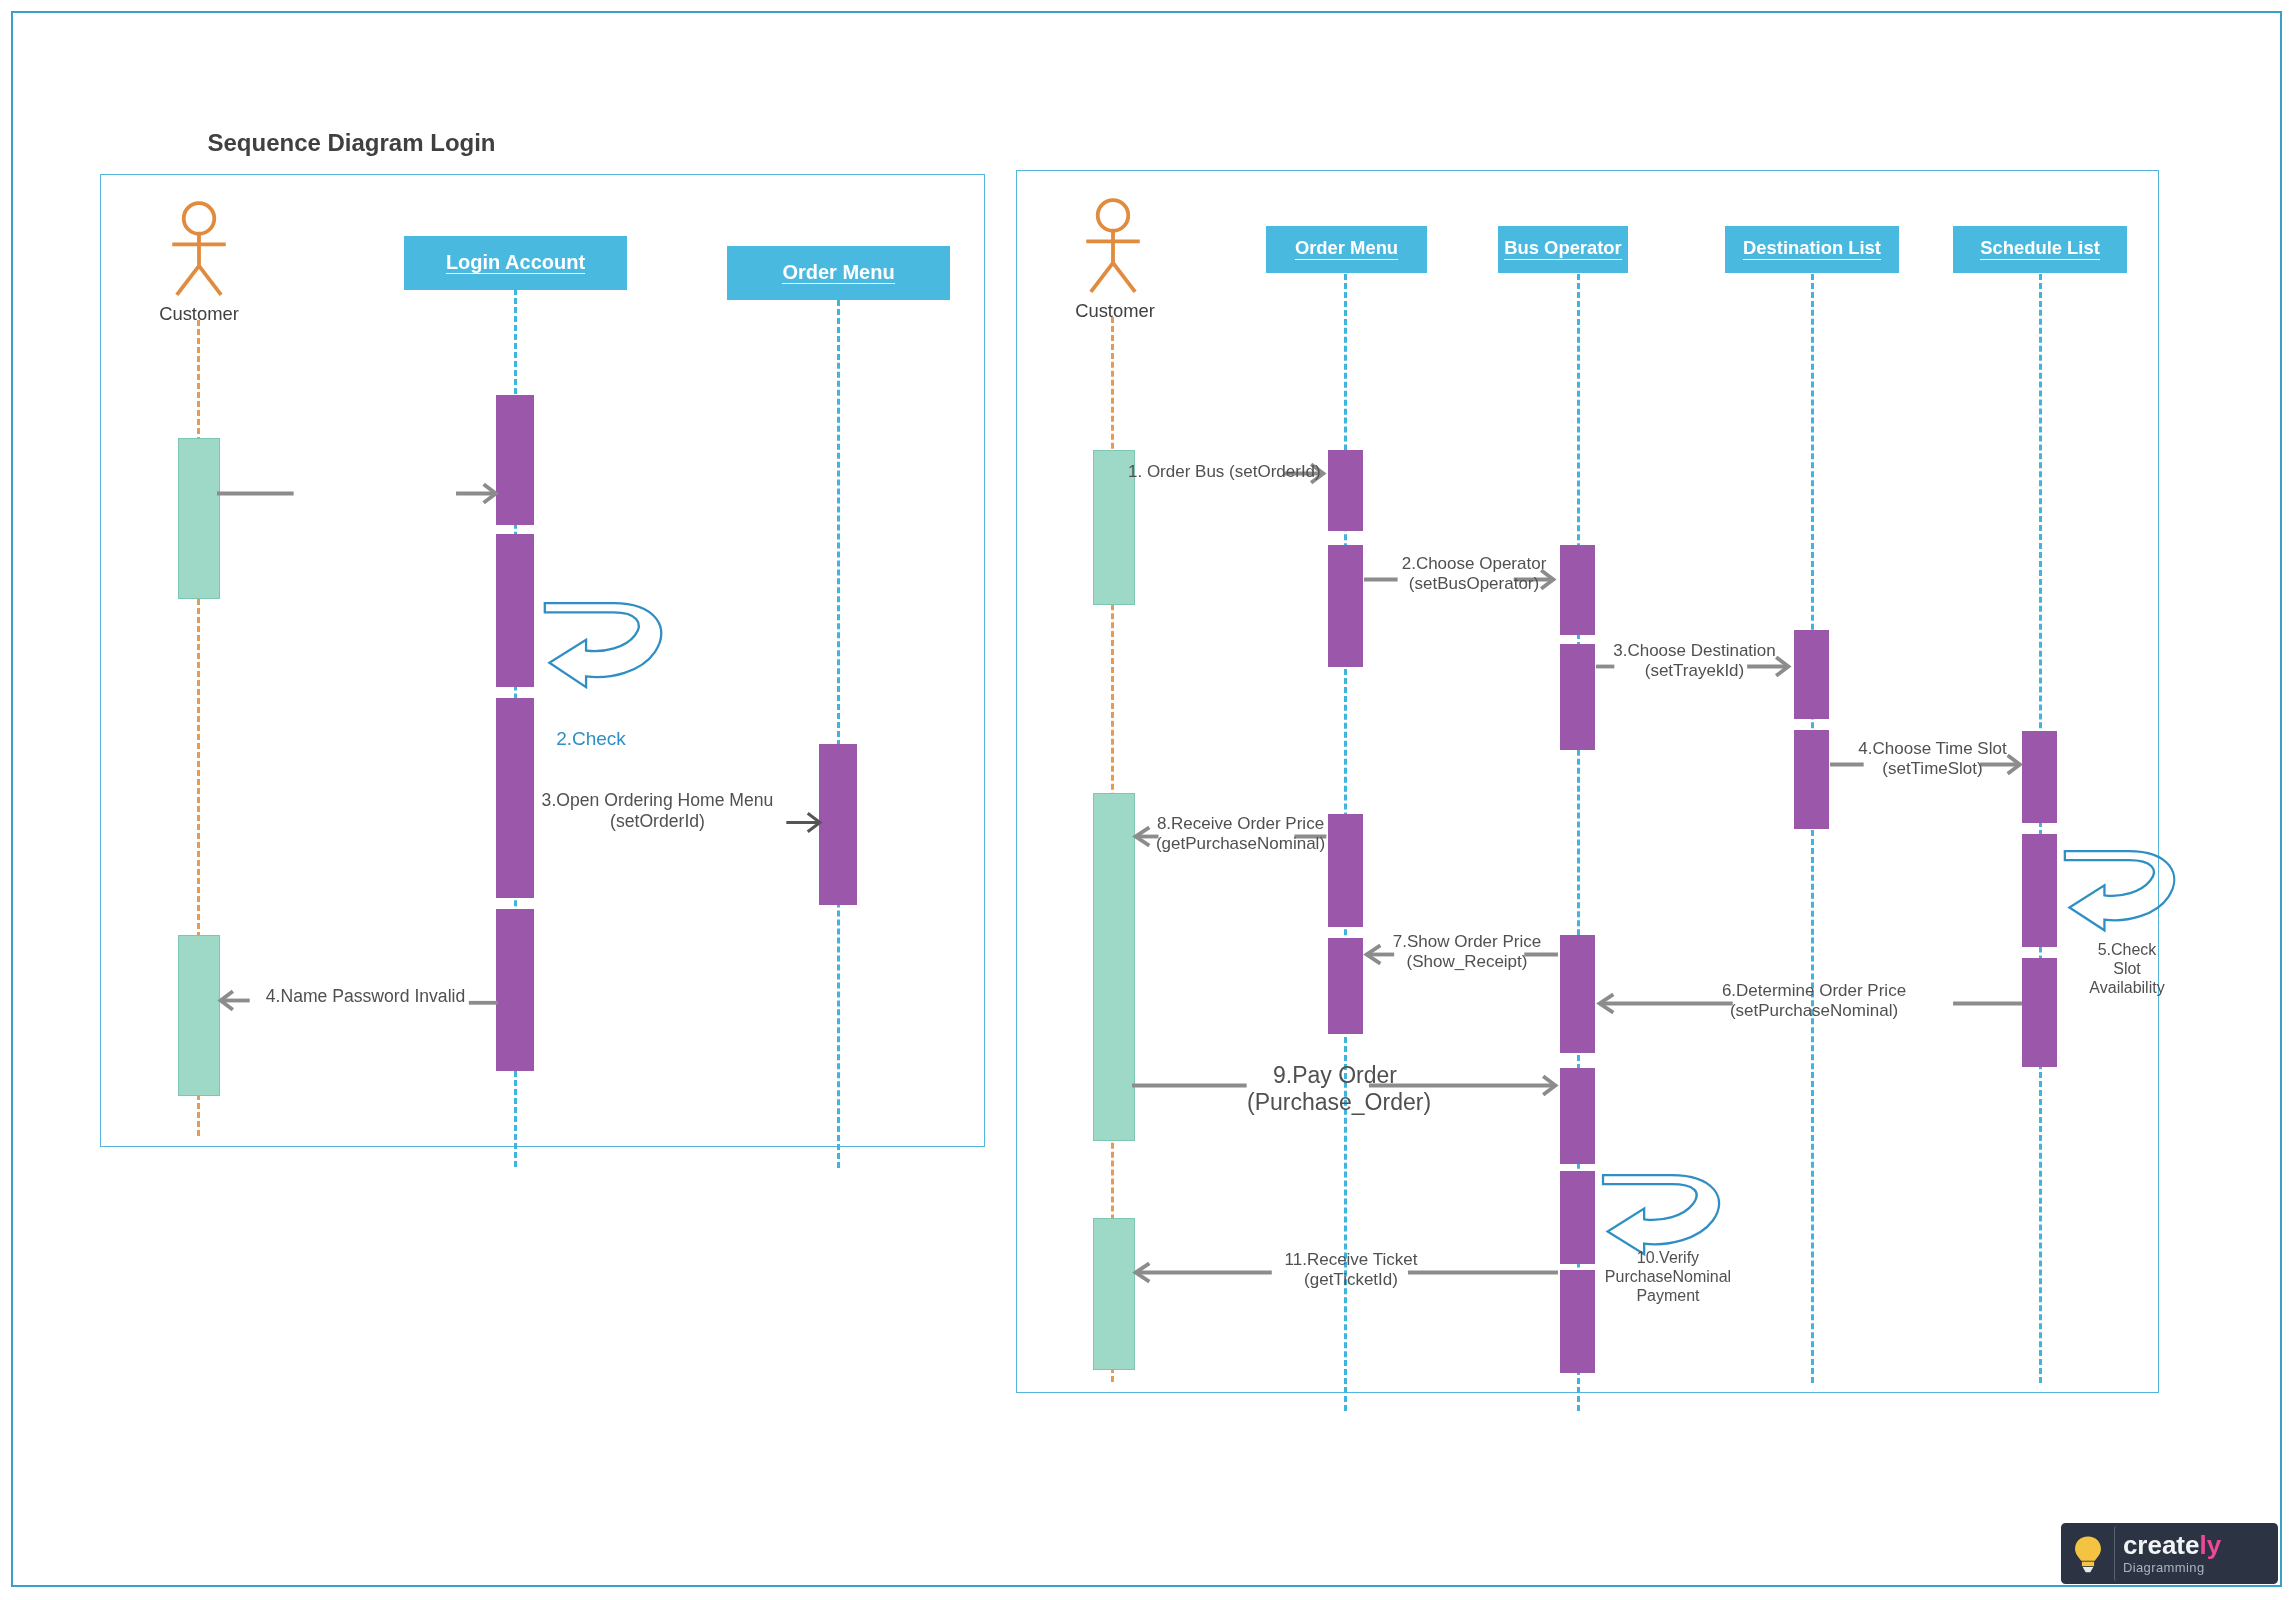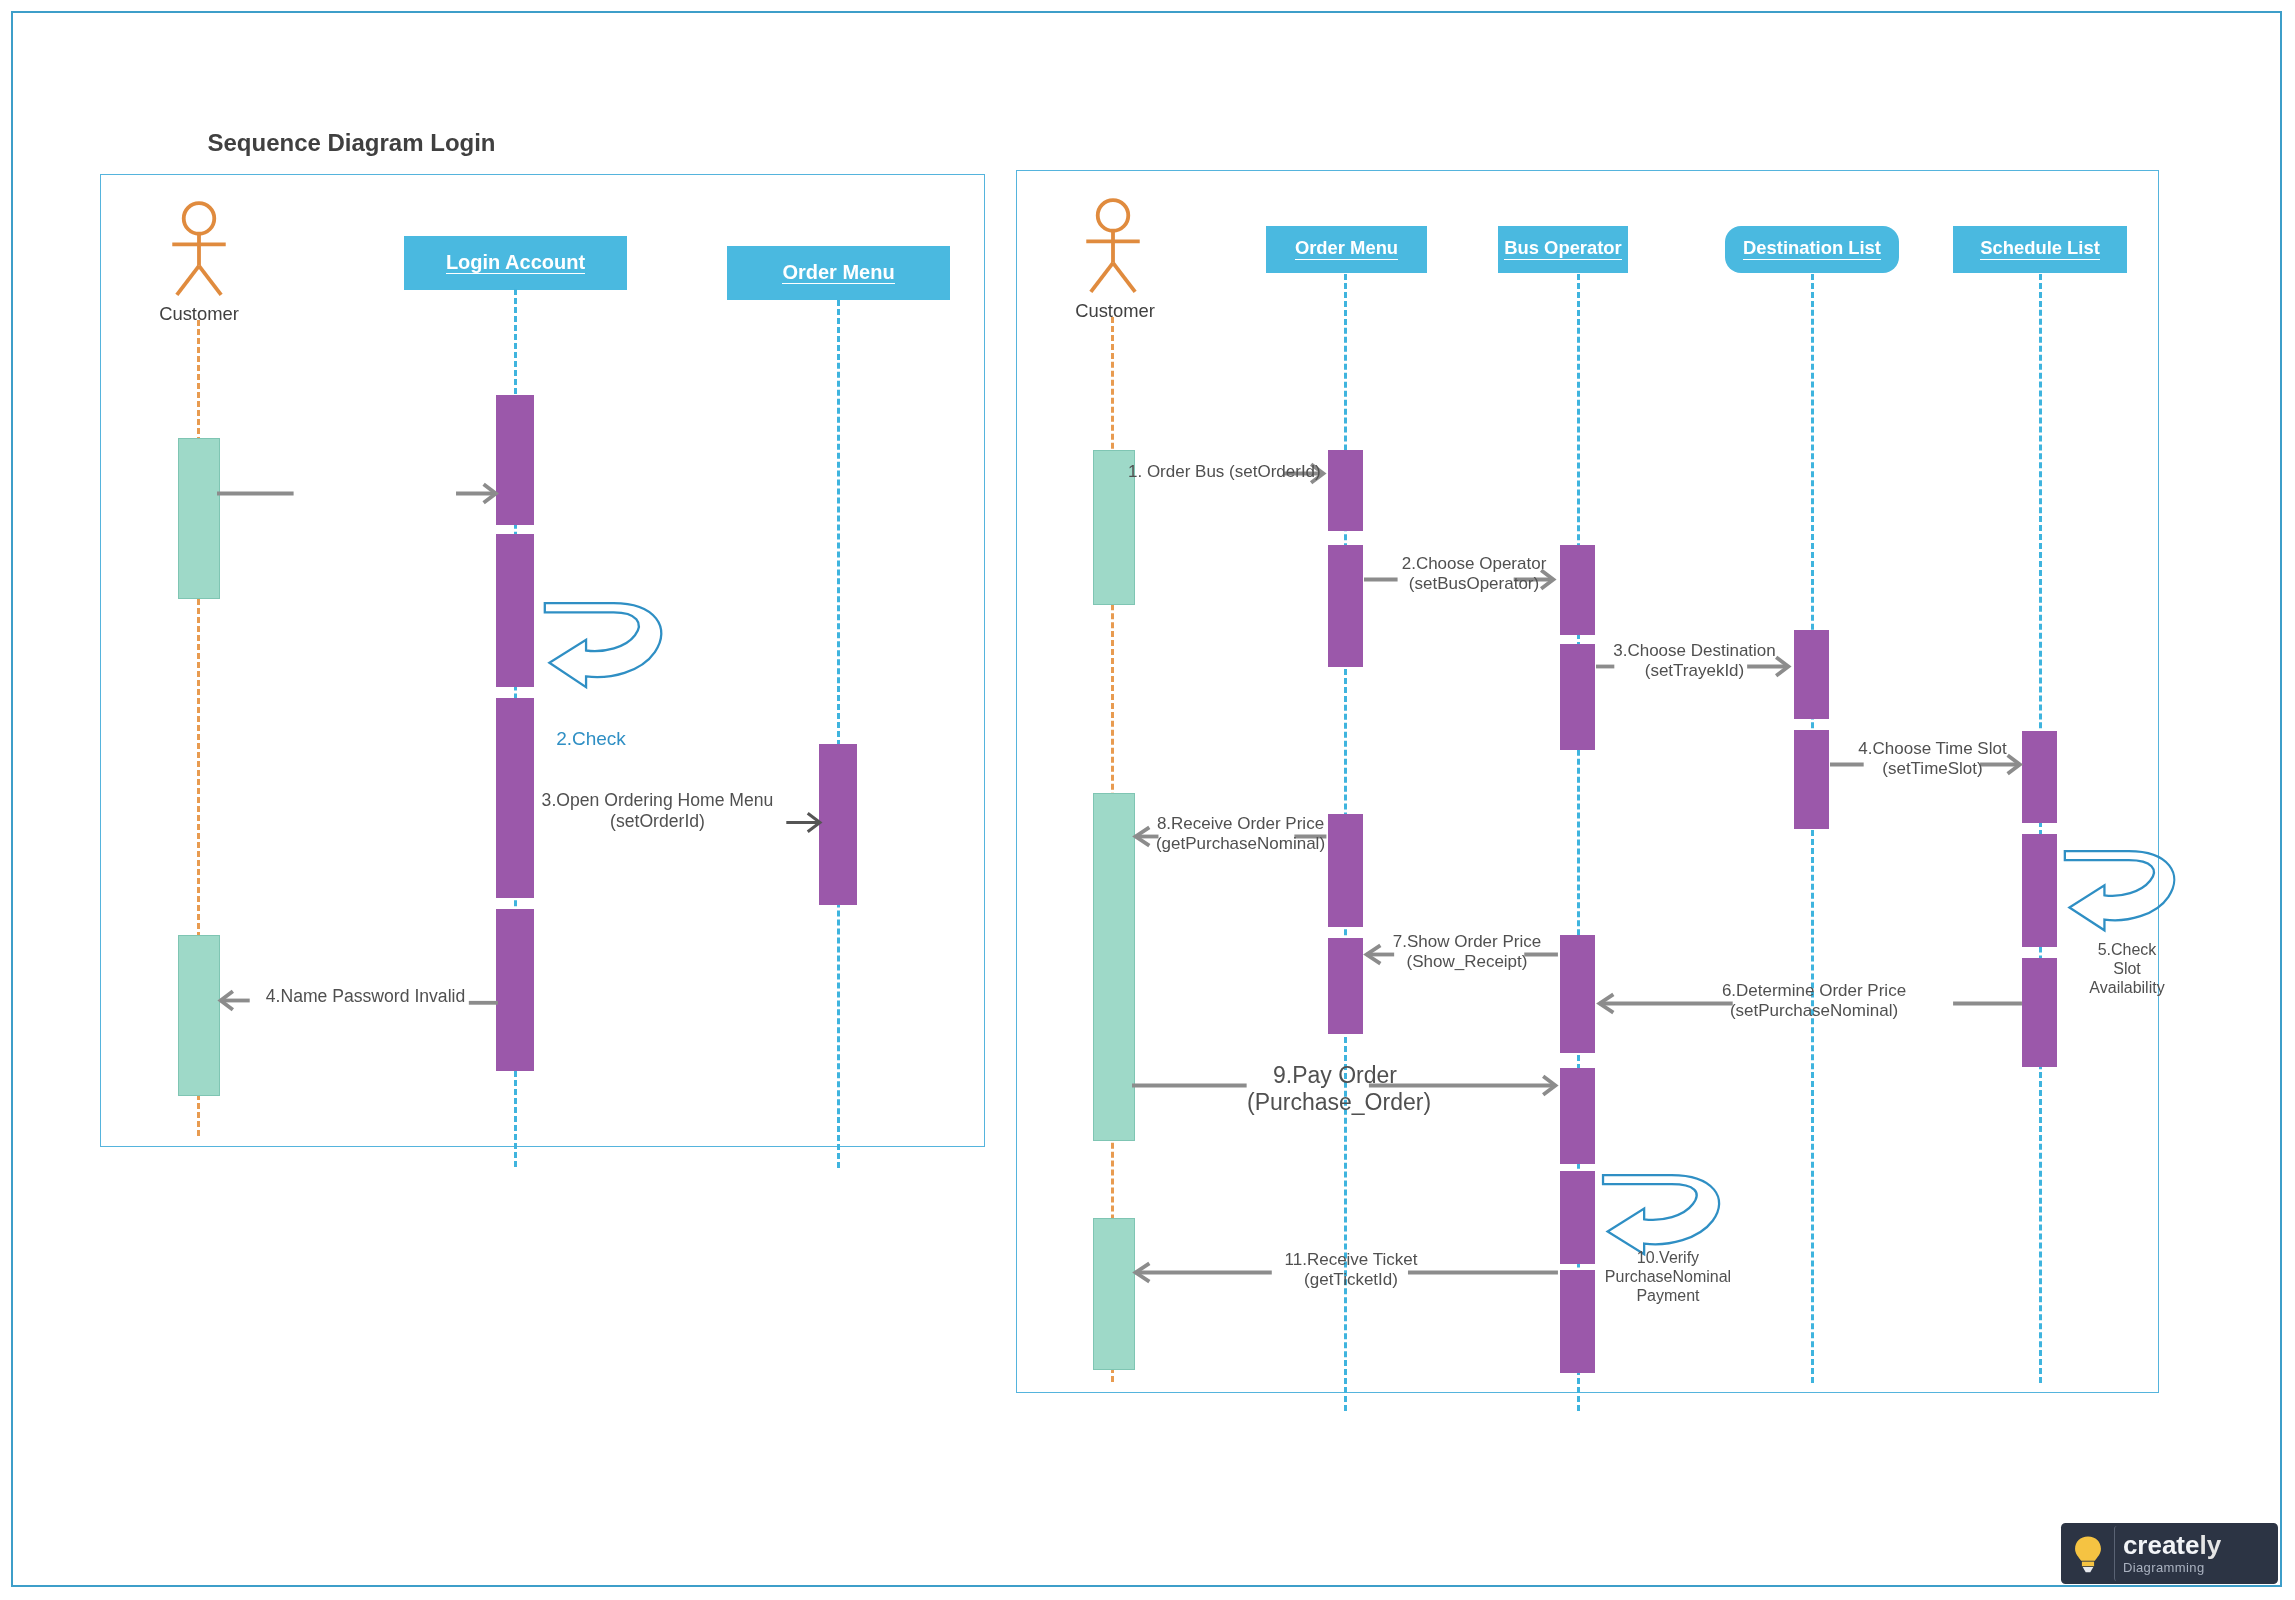--- a/index.html
+++ b/index.html
@@ -33,21 +33,21 @@
   .msg-text{position:absolute;color:#505050;text-align:center;white-space:pre;line-height:1.18;}
   .msg-text.blue{color:#2f8fc4;}
 
   .selfloop{position:absolute;}
 
   
   .badge{position:absolute;display:flex;background:#2c3444;border-radius:4.6px;overflow:hidden;align-items:stretch;padding:3.1px;gap:3.1px;}
   .badge-ico{width:47px;display:flex;align-items:center;justify-content:center;background:#2c3444;border-radius:3.8px;}
   .badge-txt{display:flex;flex-direction:column;justify-content:center;padding:1.5px 10.7px 1.5px 7.7px;background:#2c3444;border-left:1.5px solid #5a6374;border-radius:3.1px;}
   .badge-name{font-size:26px;font-weight:bold;color:#f2f4f7;letter-spacing:0px;line-height:1;}
-  .badge-name i{color:#e5e5e5;font-style:normal;}
+  .badge-name i{color:#ec4899;font-style:normal;}
   .badge-sub{font-size:13px;color:#aab2c0;letter-spacing:0.4px;line-height:1.2;margin-top:1.5px;}
 </style>
 </head>
 <body>
 
 <div id="stage">
 
   <div class="page-border"></div>
 
   <div class="diag-title" style="left:191px;top:129px;width:321px;font-size:24px;">Sequence Diagram Login</div>
@@ -133,21 +133,21 @@
   <div class="ll-head" style="left:1266px;top:226px;width:161px;height:47px;font-size:18.4px;">
     <span>Order Menu</span>
   </div>
   <div class="ll-line" style="left:1344px;top:274px;height:1137px;"></div>
 
   <div class="ll-head" style="left:1498px;top:226px;width:130px;height:47px;font-size:18.4px;">
     <span>Bus Operator</span>
   </div>
   <div class="ll-line" style="left:1577px;top:274px;height:1137px;"></div>
 
-  <div class="ll-head" style="left:1725px;top:226px;width:174px;height:47px;font-size:18.4px;border-radius:16px;">
+  <div class="ll-head" style="left:1725px;top:226px;width:174px;height:47px;font-size:18.4px;">
     <span>Destination List</span>
   </div>
   <div class="ll-line" style="left:1811px;top:274px;height:1109px;"></div>
 
   <div class="ll-head" style="left:1953px;top:226px;width:174px;height:47px;font-size:18.4px;">
     <span>Schedule List</span>
   </div>
   <div class="ll-line" style="left:2039px;top:274px;height:1109px;"></div>
 
   <div class="act actor" style="left:1093px;top:450px;width:40px;height:153px;"></div>

